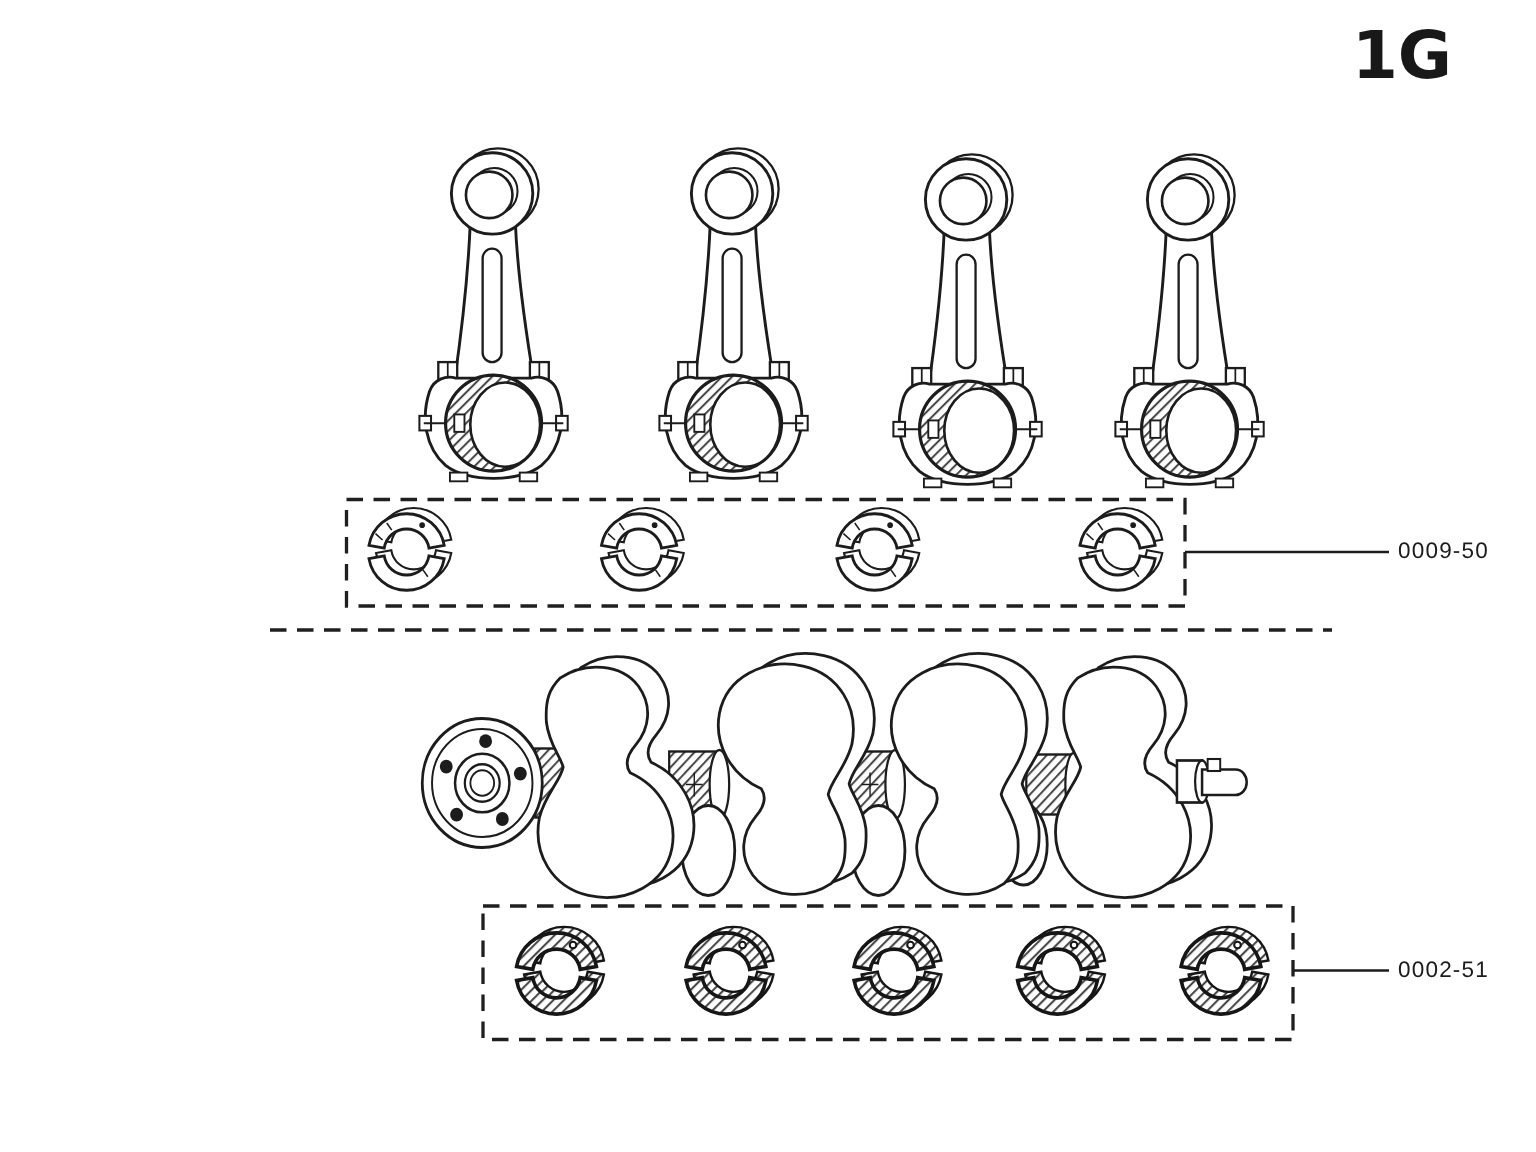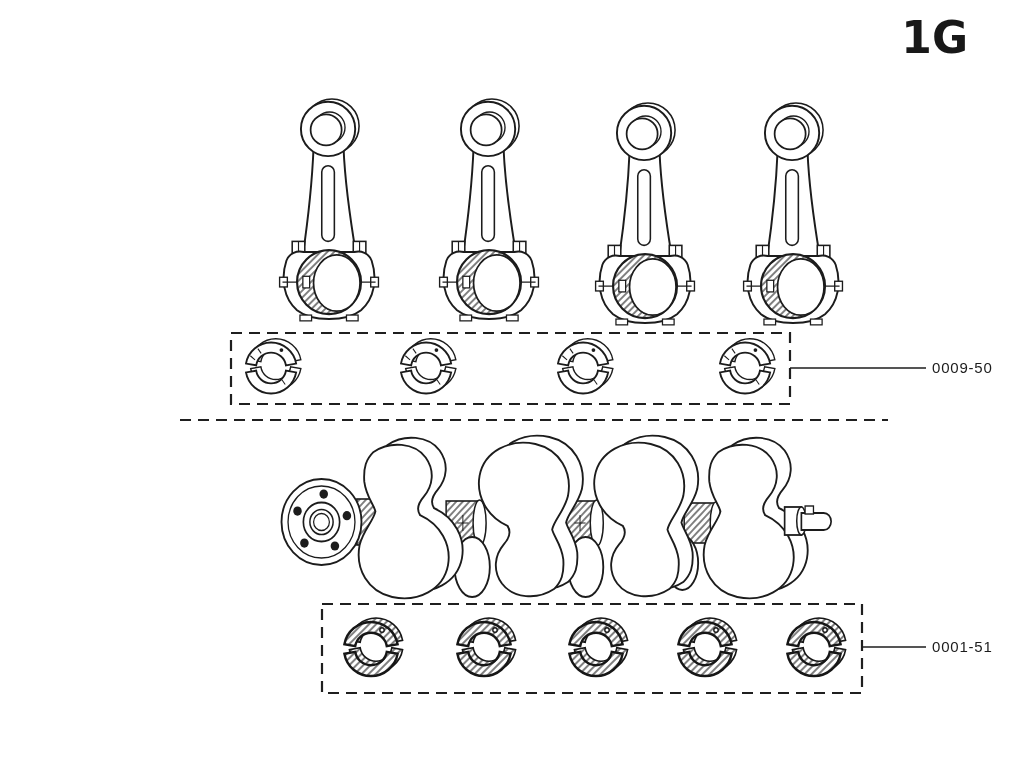--- a/index.html
+++ b/index.html
@@ -199,14 +199,14 @@
       <use href="#shell-dark" x="450" y="611" width="70" height="76"></use>
       <use href="#shell-dark" x="562" y="611" width="70" height="76"></use>
       <use href="#shell-dark" x="671" y="611" width="70" height="76"></use>
       <use href="#shell-dark" x="780" y="611" width="70" height="76"></use>
     </g>
     <line x1="862" y1="647" x2="926" y2="647" stroke="#1c1c1c" stroke-width="1.6"></line>
   </svg>
 
   <div class="corner-code">1G</div>
   <div class="callout-label callout-50">0009-50</div>
-  <div class="callout-label callout-51">0001-51</div>
+  <div class="callout-label callout-51">0002-51</div>
 </div>
 
 </body></html>

